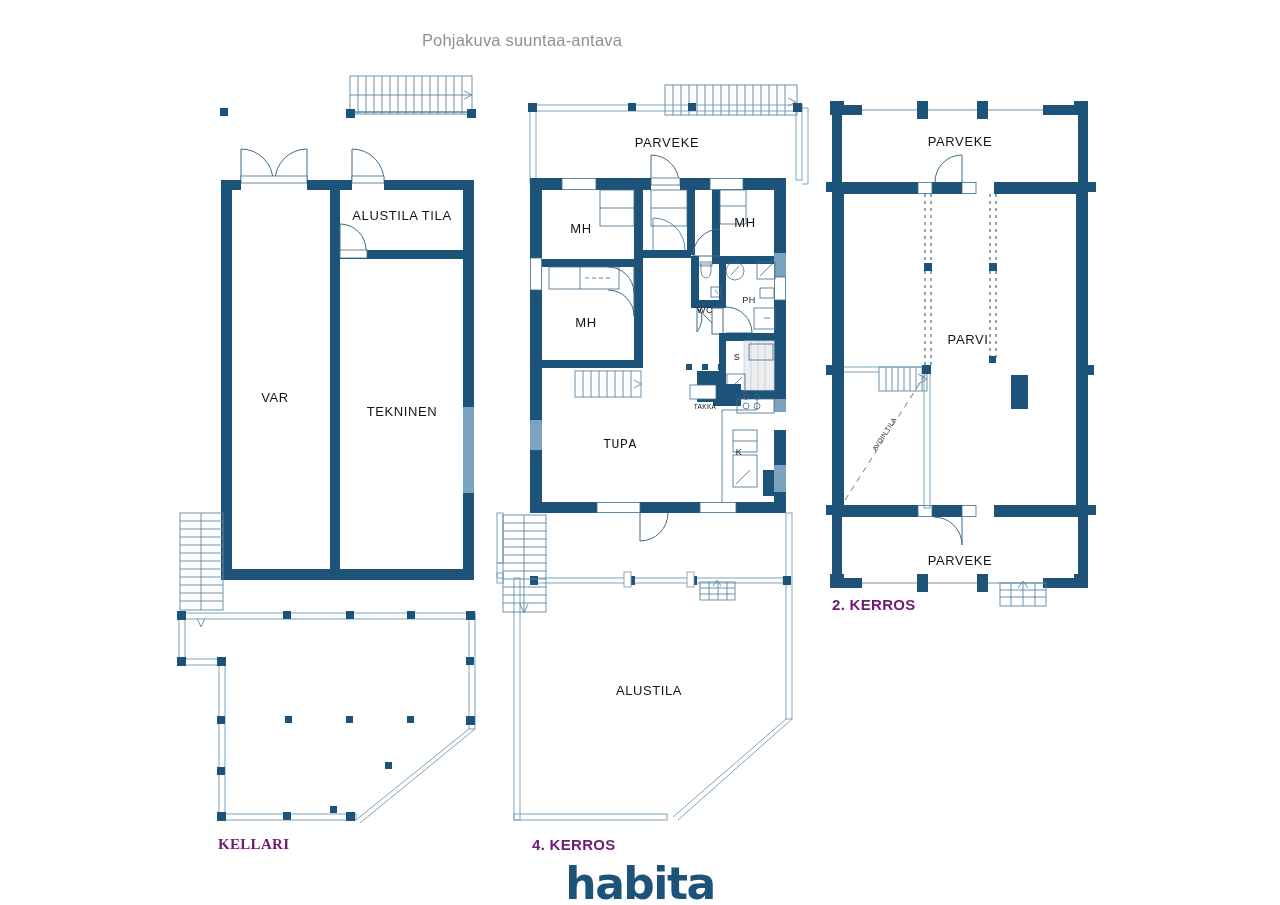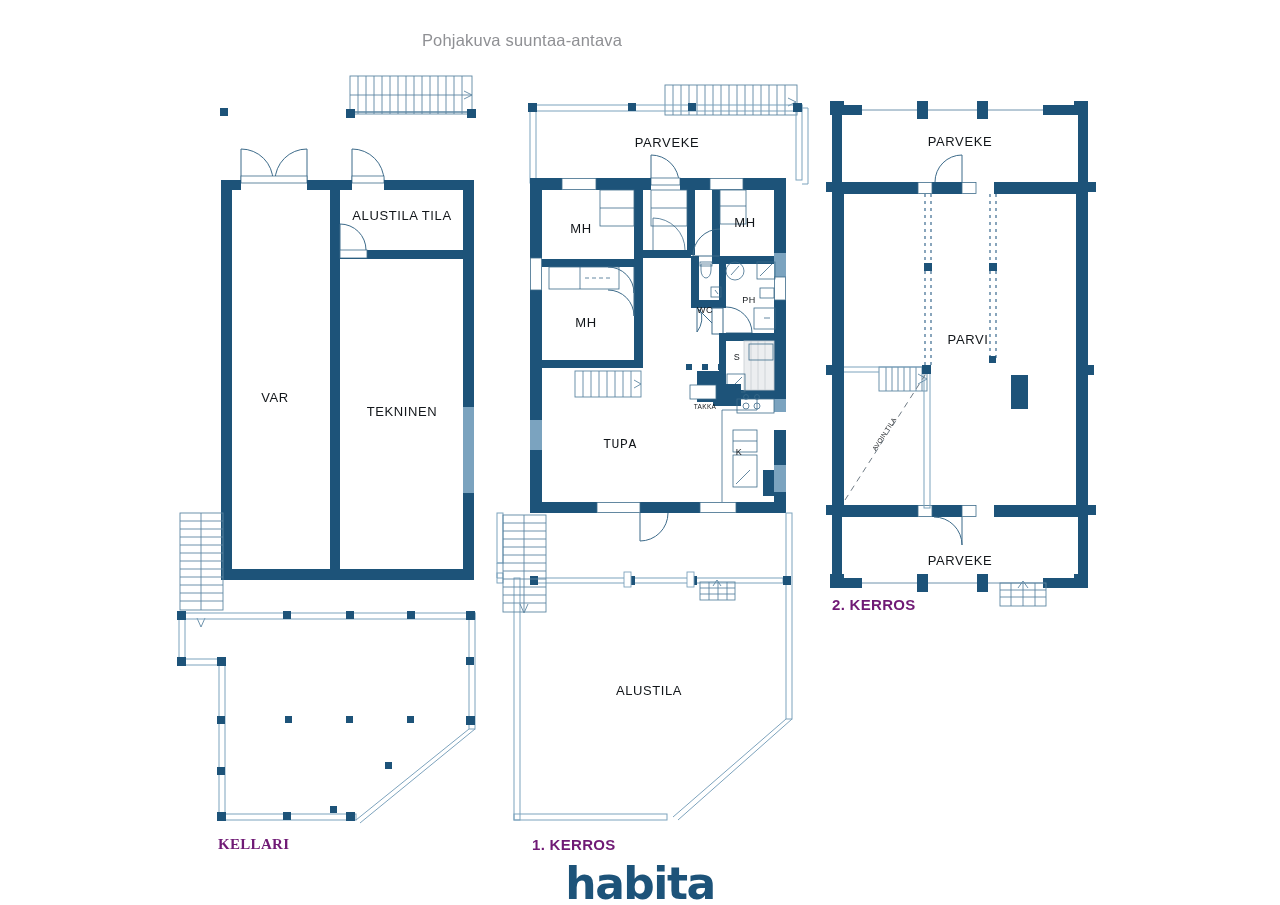--- a/index.html
+++ b/index.html
@@ -595,21 +595,21 @@
   <div class="room-label" style="left:581px; top:228px;">MH</div>
   <div class="room-label" style="left:745px; top:222px;">MH</div>
   <div class="room-label" style="left:586px; top:322px;">MH</div>
   <div class="room-label sm" style="left:705px; top:310px;">WC</div>
   <div class="room-label sm" style="left:749px; top:300px;">PH</div>
   <div class="room-label sm" style="left:737px; top:357px;">S</div>
   <div class="room-label xs" style="left:705px; top:406px;">TAKKA</div>
   <div class="room-label" style="left:620px; top:444px;font-family:Liberation Mono, monospace;">TUPA</div>
   <div class="room-label sm" style="left:739px; top:452px;">K</div>
   <div class="room-label" style="left:649px; top:690px;">ALUSTILA</div>
-  <div class="floor-label" style="left:532px; top:836px;">1. KERROS</div>
+  <div class="floor-label" style="left:532px; top:836px;">4. KERROS</div>
 
   <div class="room-label" style="left:960px; top:141px;">PARVEKE</div>
   <div class="room-label" style="left:960px; top:339px;margin-left:8px;">PARVI</div>
   <div class="room-label xs" style="left:884px; top:434px; transform:translate(-50%,-50%) rotate(-57deg);">AVOIN TILA</div>
   <div class="room-label" style="left:960px; top:560px;">PARVEKE</div>
   <div class="floor-label" style="left:832px; top:596px;">2. KERROS</div>
 
   <div class="logo">
     <span class="logo-text">habita</span>
   </div>

